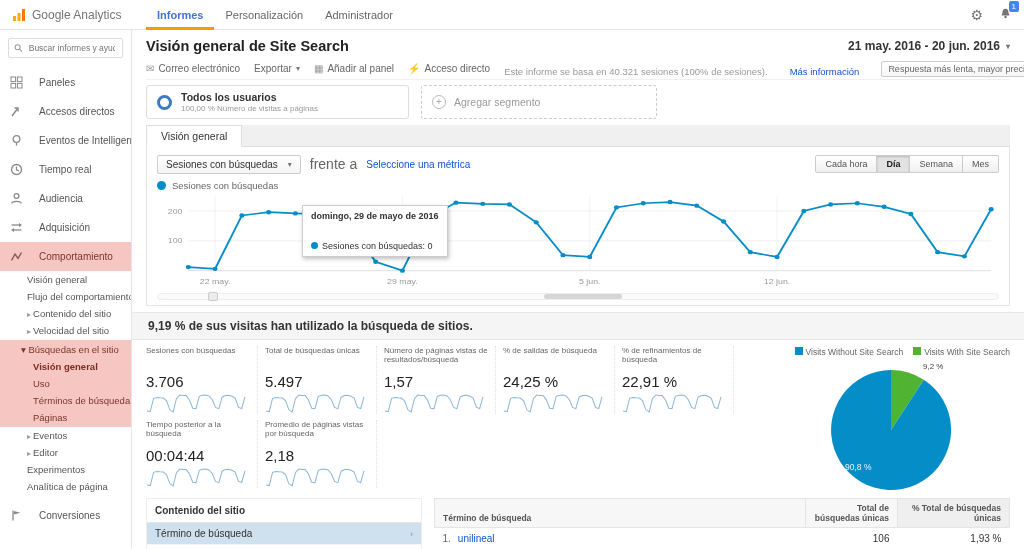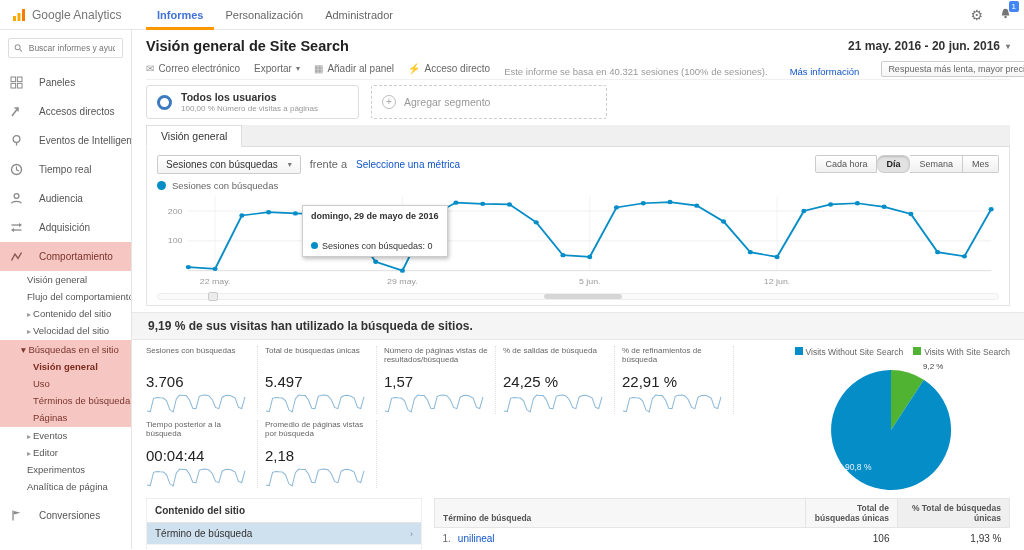--- a/index.html
+++ b/index.html
@@ -37,39 +37,39 @@
   .daterange{font-size:12px;font-weight:bold;color:#333;display:flex;align-items:center;gap:6px;cursor:pointer;}
   .caret{font-size:8px;color:#777;}
   .toolbar{display:flex;align-items:center;gap:14px;font-size:10px;color:#666;padding:4px 0;border-bottom:1px solid #f0f0f0;height:22px;}
   .tool{display:flex;align-items:center;gap:4px;cursor:pointer;white-space:nowrap;}
   .tool .tico{color:#999;font-size:10px;}
   .toolbar-right{margin-left:auto;display:flex;align-items:flex-end;gap:22px;font-size:9.5px;color:#999;white-space:nowrap;}
   a.link{color:#1155cc;cursor:pointer;}
   .precision{border:1px solid #ccc;border-radius:2px;padding:2px 6px;font-size:9px;color:#666;background:linear-gradient(#fff,#f6f6f6);display:flex;align-items:center;gap:5px;cursor:pointer;}
   
   .segments{display:flex;gap:12px;padding:5px 0 6px;}
-  .seg-chip{width:213px;border:1px solid #ddd;border-radius:3px;padding:4px 10px;display:flex;gap:9px;align-items:center;background:#fff;cursor:pointer;height:34px;}
+  .seg-chip{width:263px;border:1px solid #ddd;border-radius:3px;padding:4px 10px;display:flex;gap:9px;align-items:center;background:#fff;cursor:pointer;height:34px;}
   .seg-ico{width:15px;height:15px;border:3px solid #3c7bbf;border-radius:50%;flex-shrink:0;}
   .seg-title{font-size:10.5px;font-weight:bold;color:#333;}
   .seg-sub{font-size:8px;color:#999;margin-top:1px;}
   .seg-add{width:236px;border:1px dashed #ccc;border-radius:3px;display:flex;align-items:center;gap:8px;padding:4px 10px;color:#999;font-size:10.5px;cursor:pointer;height:34px;}
   .seg-add-ico{width:14px;height:14px;border:1px solid #bbb;border-radius:50%;color:#aaa;text-align:center;line-height:12px;font-size:10px;flex-shrink:0;}
   
   .tabstrip{display:flex;background:#f0f0f0;border-bottom:1px solid #ddd;height:22px;align-items:flex-end;}
   .gtab{background:#fff;border:1px solid #ddd;border-bottom:1px solid #fff;margin-bottom:-1px;padding:4px 14px;font-size:10.5px;color:#333;cursor:pointer;}
   .chart-panel{border:1px solid #e5e5e5;border-top:0;padding:6px 10px 2px;position:relative;}
   .chart-controls{display:flex;align-items:center;gap:9px;height:22px;}
   .metric-select{border:1px solid #ccc;border-radius:2px;background:linear-gradient(#fff,#f4f4f4);padding:3px 8px;font-size:10px;color:#333;display:flex;gap:10px;align-items:center;cursor:pointer;}
-  .vs{font-size:11px;color:#666;}
+  .vs{font-size:14px;color:#666;}
   .select-metric{font-size:10px;}
   .granularity{margin-left:auto;display:flex;}
   .gran-btn{border:1px solid #ccc;border-left:0;background:linear-gradient(#fff,#f0f0f0);font-size:9px;color:#555;padding:3px 9px;cursor:pointer;}
   .gran-btn:first-child{border-left:1px solid #ccc;border-radius:2px 0 0 2px;}
   .gran-btn:last-child{border-radius:0 2px 2px 0;}
-  .gran-btn.active{background:#e2e2e2;box-shadow:inset 0 1px 2px rgba(0,0,0,.18);color:#222;font-weight:bold;border-radius:7px;}
+  .gran-btn.active{background:#e2e2e2;box-shadow:inset 0 1px 2px rgba(0,0,0,.18);color:#222;font-weight:bold;}
   .chart-legend{display:flex;align-items:center;gap:6px;font-size:9.5px;color:#666;padding:4px 0 0;height:16px;}
   .dot{width:9px;height:9px;border-radius:50%;}
   #timeline-svg{width:100%;height:100px;display:block;}
   .axis-label{font-size:9px;fill:#999;}
   .chart-tooltip{position:absolute;left:155px;top:58px;background:#fff;border:1px solid #ccc;box-shadow:1px 2px 4px rgba(0,0,0,.25);padding:5px 8px;font-size:9px;color:#333;z-index:4;white-space:nowrap;}
   .tt-title{font-weight:bold;margin-bottom:20px;}
   .tt-dot{display:inline-block;width:7px;height:7px;border-radius:50%;margin-right:4px;}
   .chart-scrollbar{height:7px;background:#fafafa;border:1px solid #eee;border-radius:4px;margin:2px 0 3px;position:relative;}
   .scroll-thumb{position:absolute;left:46%;width:78px;height:5px;top:0;background:#d6d6d6;border-radius:3px;cursor:grab;}
   .scroll-handle{position:absolute;left:6%;width:10px;height:9px;top:-2px;background:#ececec;border:1px solid #ccc;border-radius:2px;cursor:grab;}

